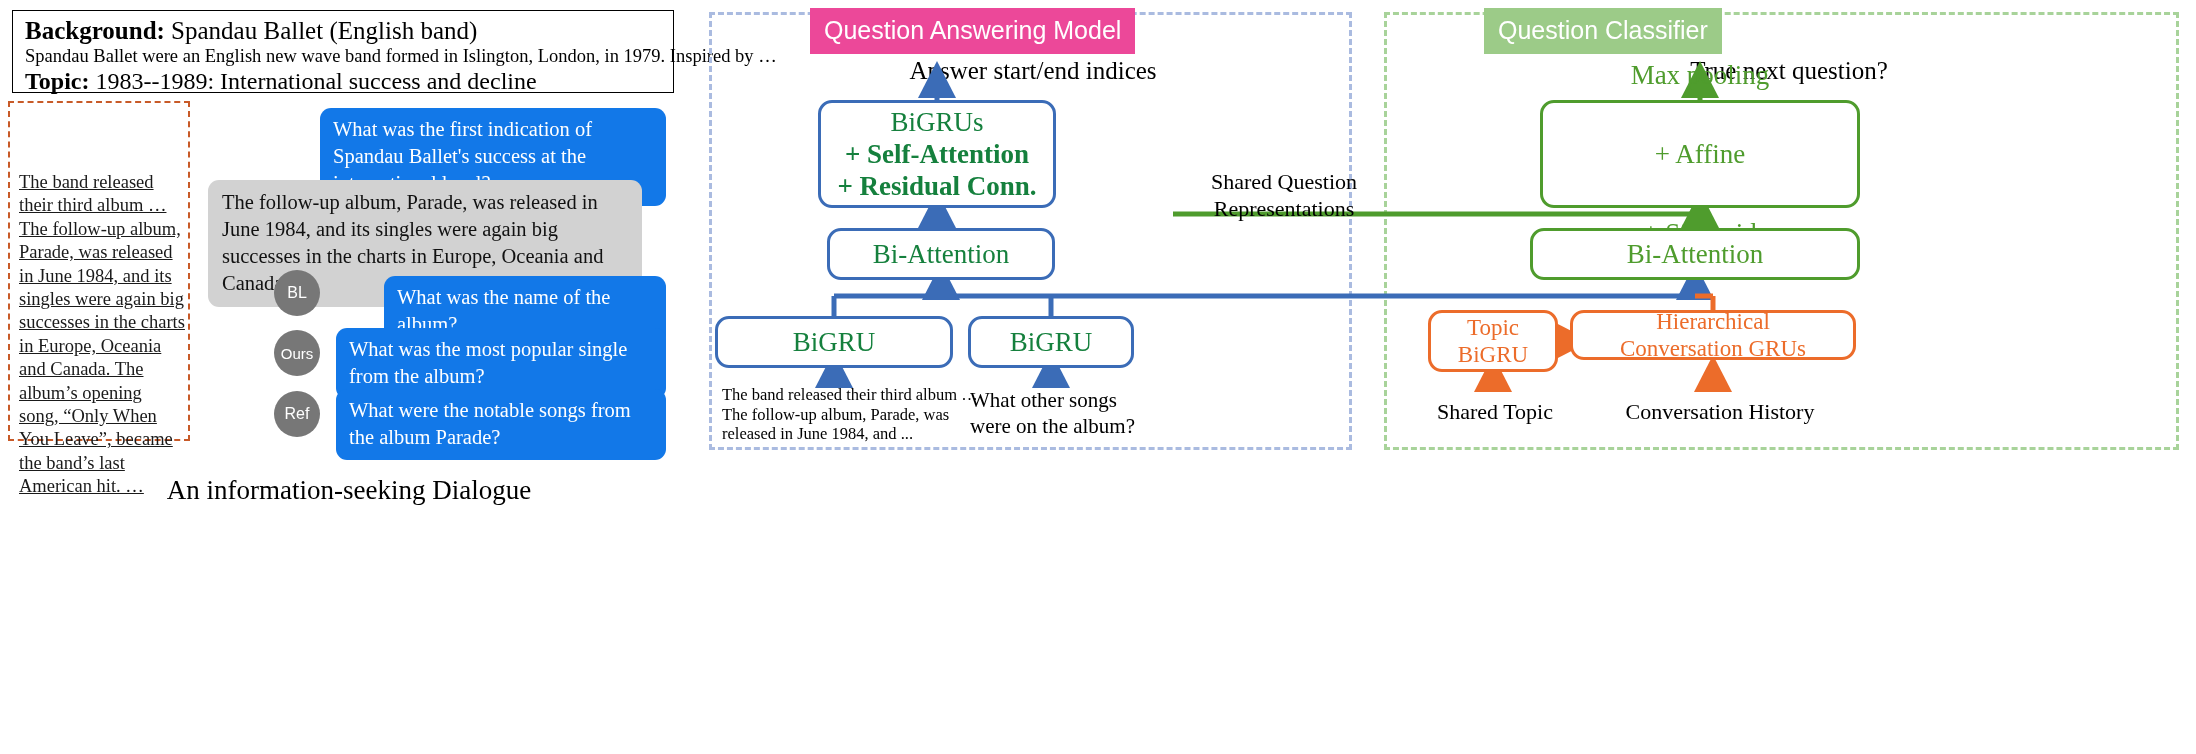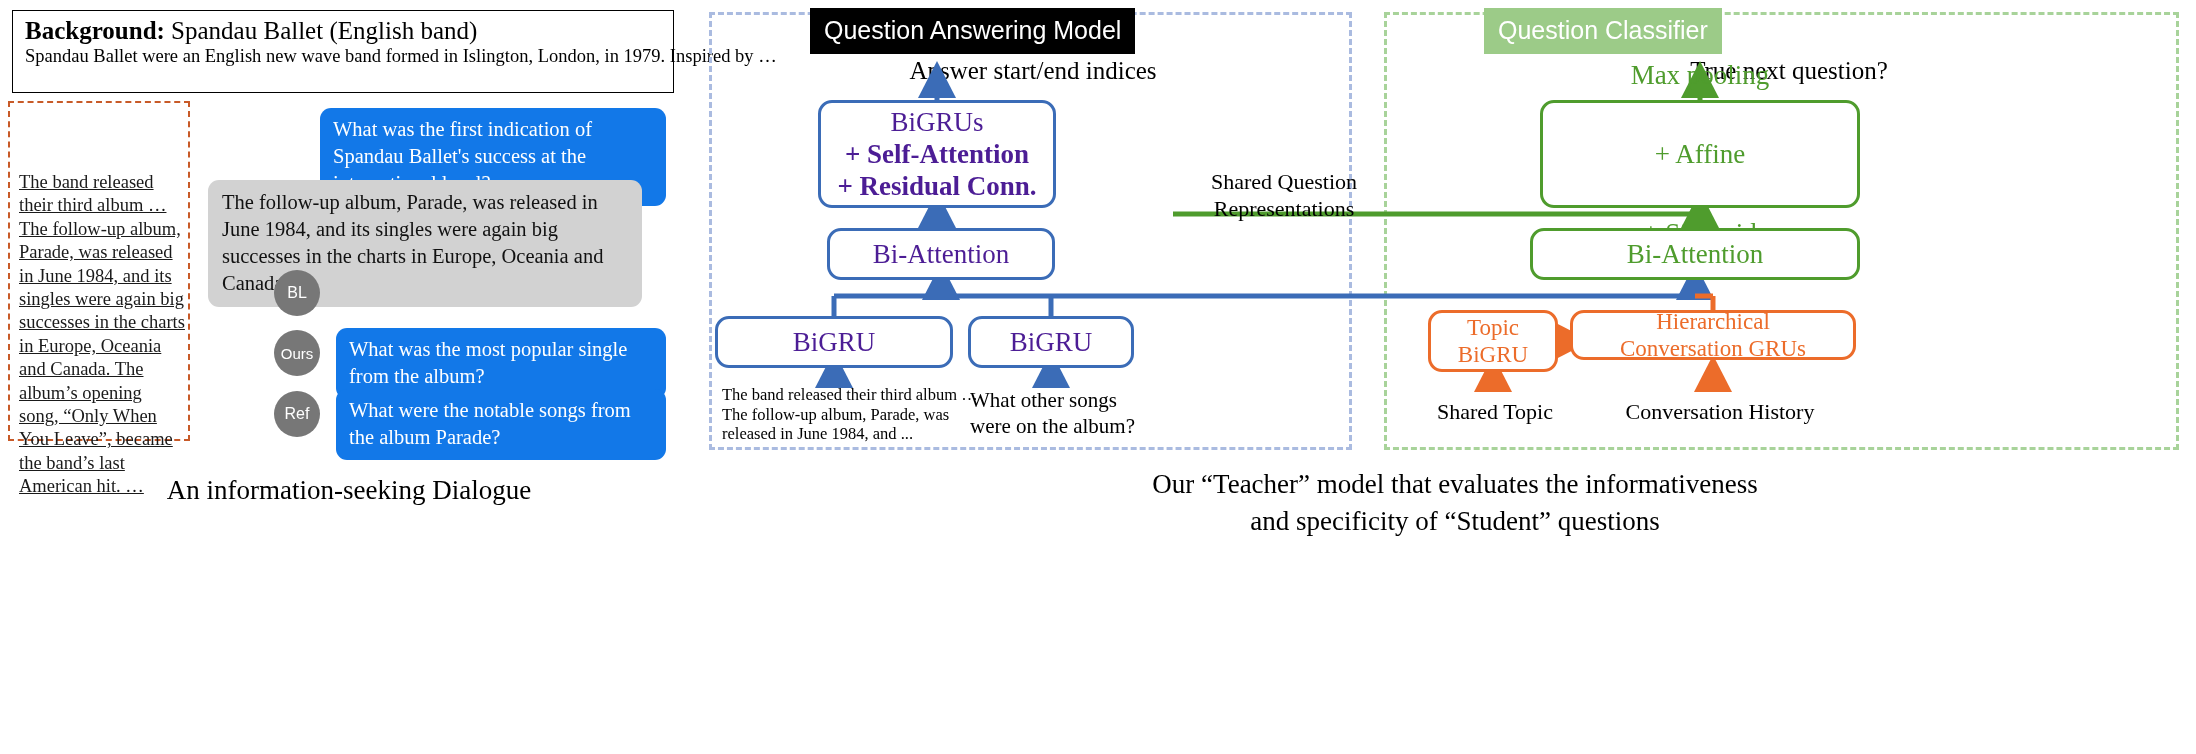--- a/index.html
+++ b/index.html
@@ -90,40 +90,40 @@
   #region-qa{left:19px;top:12px;width:643px;height:438px;border:3px dashed #aabbe0;}
   #region-qc{left:694px;top:12px;width:795px;height:438px;border:3px dashed #a8d39a;}
 
   .region-banner{
     position:absolute;
     font-family:"Liberation Sans", sans-serif;
     color:#ffffff;font-size:25px;line-height:31px;
     padding:7px 14px 8px 14px;
     white-space:nowrap;
   }
-  #banner-qa{left:120px;top:8px;background:#000000;}
+  #banner-qa{left:120px;top:8px;background:#ec4899;}
   #banner-qc{left:794px;top:8px;background:#9ccb88;}
 
   .out-label{
     position:absolute;font-size:25px;line-height:31px;white-space:nowrap;text-align:center;
   }
   #out-qa{left:128px;top:55px;width:430px;}
   #out-qc{left:884px;top:55px;width:430px;}
 
   
   .node{
     position:absolute;box-sizing:border-box;
     border-radius:14px;
     display:flex;flex-direction:column;
     align-items:center;justify-content:center;
     text-align:center;
     background:#fff;
   }
   .node .ln{display:block;white-space:nowrap;}
-  .node-blue{border:3px solid #3b6cb7;color:#4c1d95;}
+  .node-blue{border:3px solid #3b6cb7;color:#15803d;}
   .node-green{border:3px solid #4f9c2d;color:#4f9c2d;gap:47px;}
   .node-orange{border:3px solid #ec6c2a;color:#ec6c2a;}
 
   #n-bigrus{left:128px;top:100px;width:238px;height:108px;font-size:27px;line-height:32px;font-weight:bold;}
   #n-bigrus .ln:first-child{font-weight:normal;}
   #n-maxpool{left:850px;top:100px;width:320px;height:108px;font-size:27px;line-height:32px;font-weight:normal;}
   #n-biatt-l{left:137px;top:228px;width:228px;height:52px;font-size:27px;}
   #n-biatt-r{left:840px;top:228px;width:330px;height:52px;font-size:27px;}
   #n-bigru-1{left:25px;top:316px;width:238px;height:52px;font-size:27px;}
   #n-bigru-2{left:278px;top:316px;width:166px;height:52px;font-size:27px;}
@@ -155,30 +155,35 @@
 <body>
 
 <div class="abs" id="left-panel">
 
   <div class="abs" id="context-box">
     <div class="ctx-line1">
       <b>Background:</b>
       <span>Spandau Ballet (English band)</span>
     </div>
     <div class="ctx-line2">Spandau Ballet were an English new wave band formed in Islington, London, in 1979. Inspired by …</div>
+    <div class="ctx-line3">
+      <b>Topic:</b>
+      <span>1983--1989: International success and decline</span>
+    </div>
   </div>
 
   <div class="abs" id="private-box">
     <div id="private-body">The band released their third album … The follow-up album, Parade, was released in June 1984, and its singles were again big successes in the charts in Europe, Oceania and Canada. The album’s opening song, “Only When You Leave”, became the band’s last American hit. …</div>
   </div>
 
   <div class="bubble bubble-blue" id="q1">What was the first indication of Spandau Ballet's success at the international level?</div>
   <div class="bubble bubble-gray" id="ans1">The follow-up album, Parade, was released in June 1984, and its singles were again big successes in the charts in Europe, Oceania and Canada.</div>
 
   <div class="avatar" id="av-bl">BL</div>
+  <div class="bubble bubble-blue" id="q2">What was the name of the album?</div>
 
   <div class="avatar" id="av-ours">Ours</div>
   <div class="bubble bubble-blue" id="q3">What was the most popular single from the album?</div>
 
   <div class="avatar" id="av-ref">Ref</div>
   <div class="bubble bubble-blue" id="q4">What were the notable songs from the album Parade?</div>
 
   <div class="abs" id="caption-left">An information-seeking Dialogue</div>
 </div>
 
@@ -279,17 +284,13 @@
   </div>
 
   <div class="node node-orange" id="n-hier">
     <span class="ln">Hierarchical</span>
     <span class="ln">Conversation GRUs</span>
   </div>
 
   <div class="abs" id="lbl-shared-topic">Shared Topic</div>
   <div class="abs" id="lbl-conv-hist">Conversation History</div>
 
-  <div class="abs" id="caption-right">
-    <div>Our “Teacher” model that evaluates the informativeness</div>
-    <div>and specificity of “Student” questions</div>
-  </div>
 </div>
 
 </body></html>

